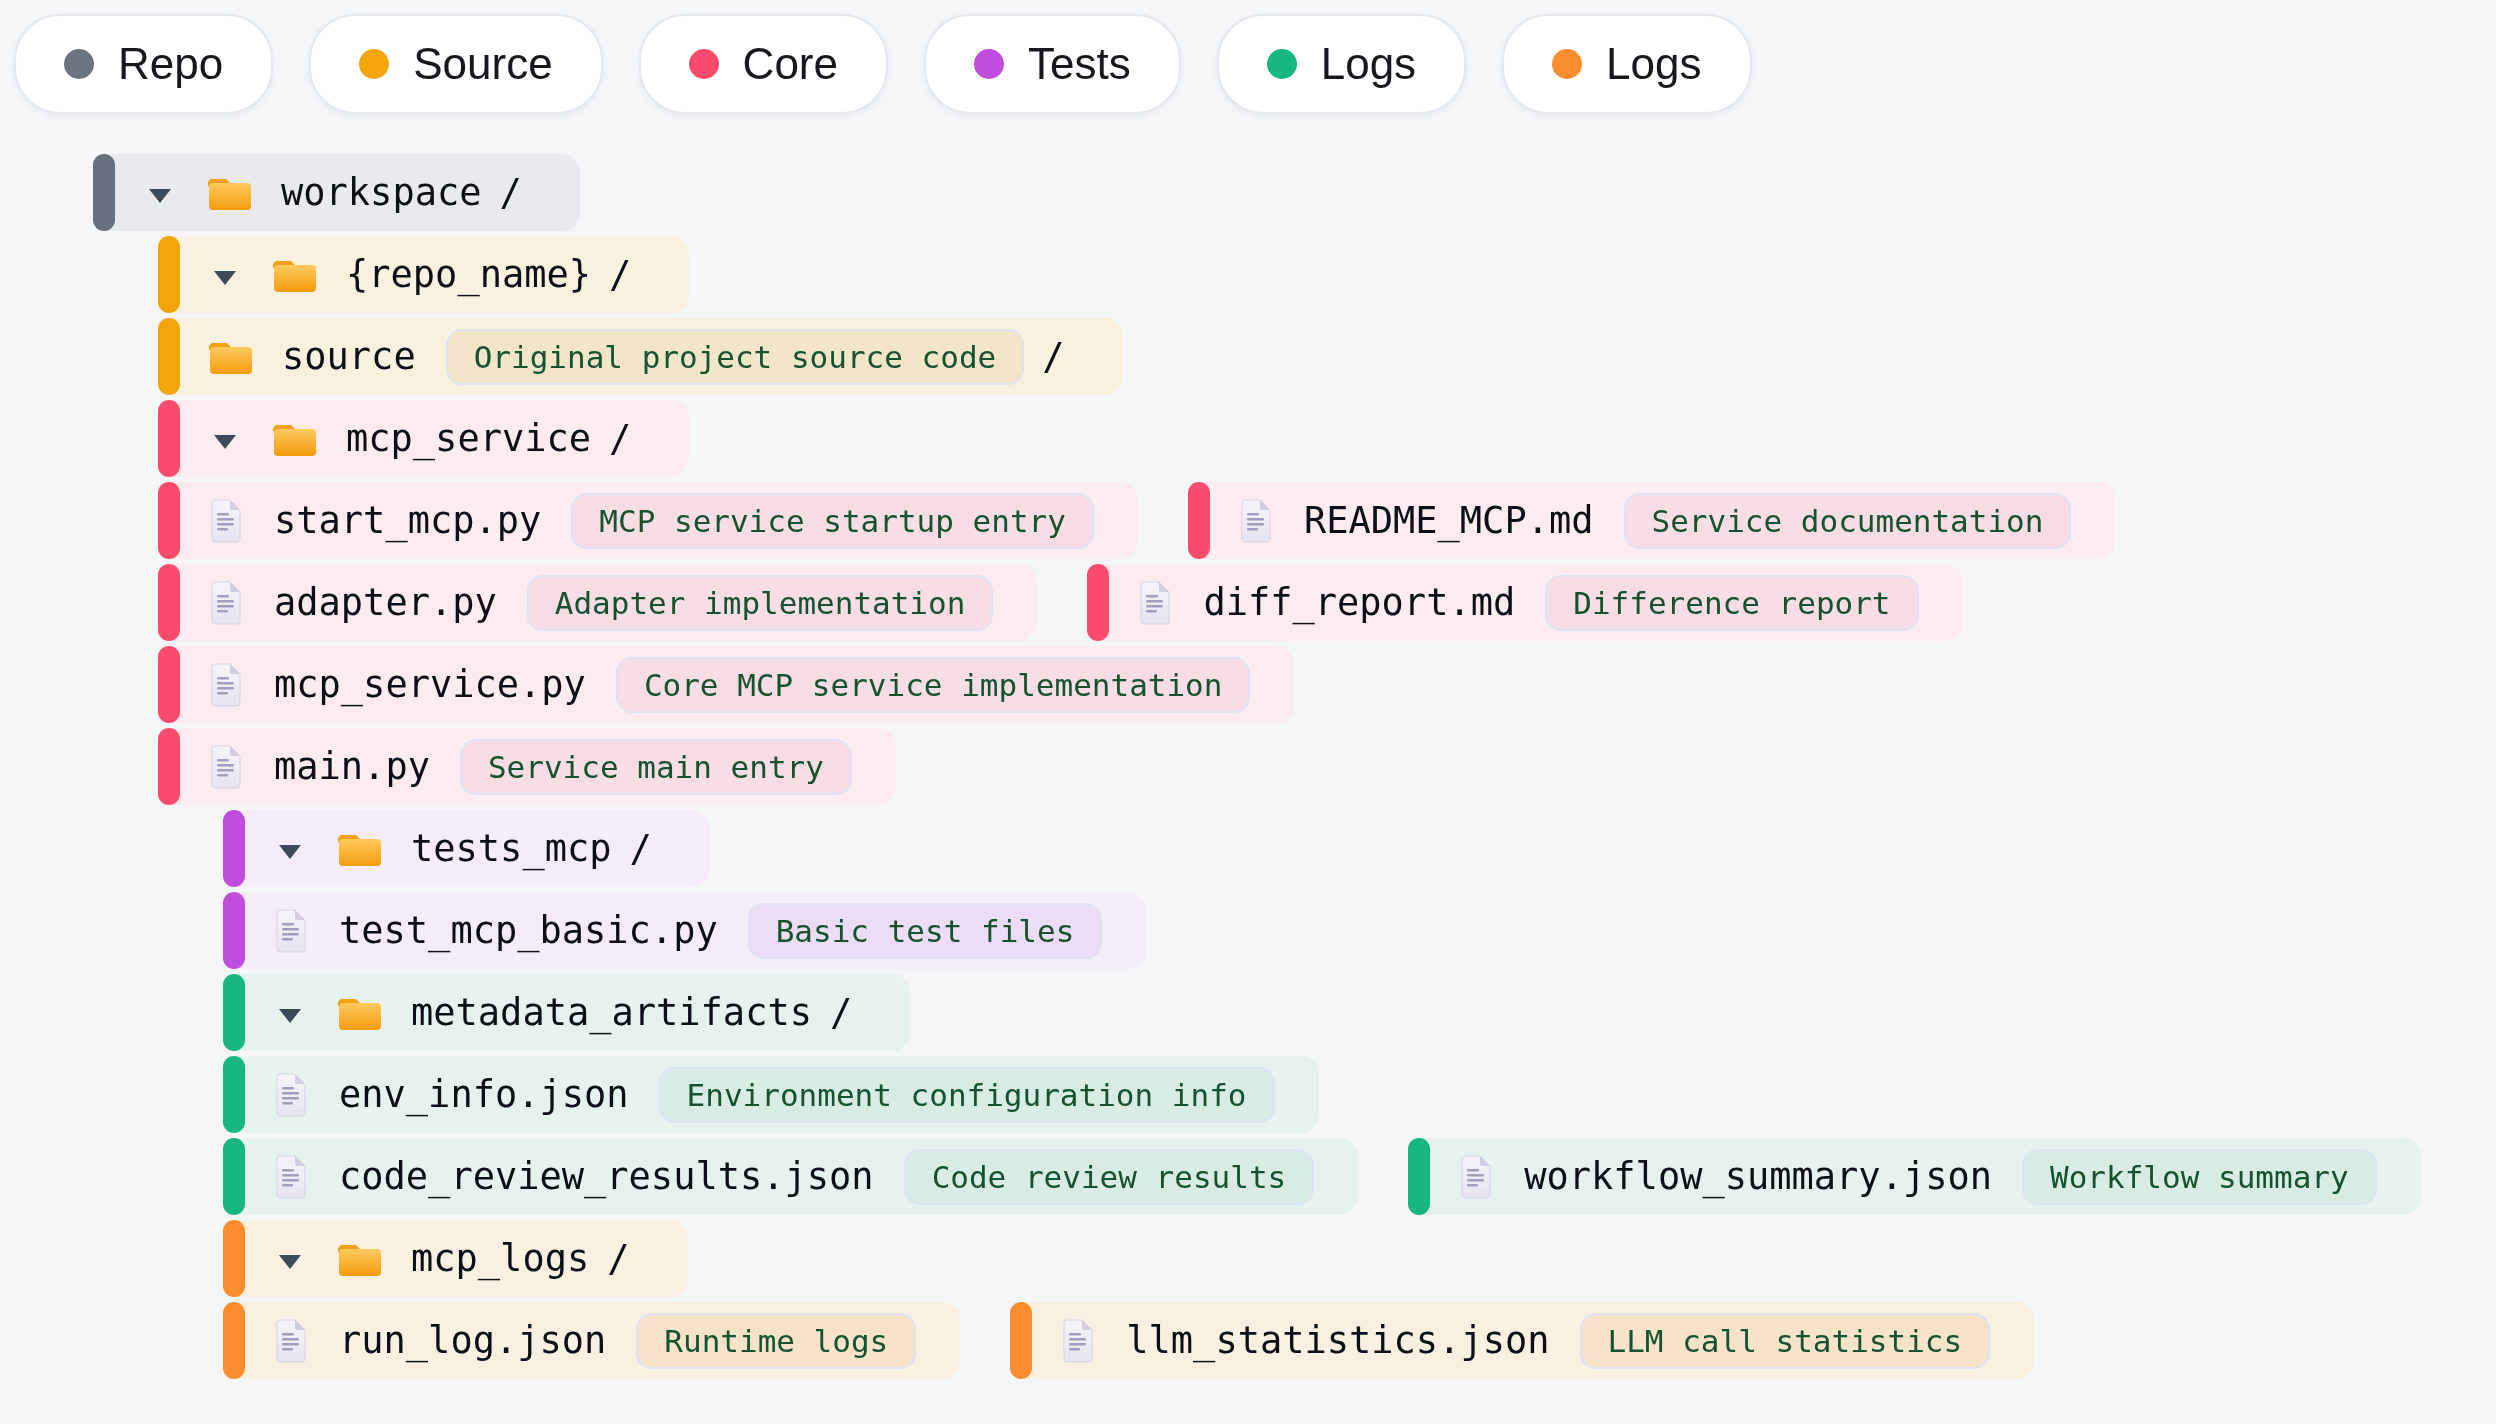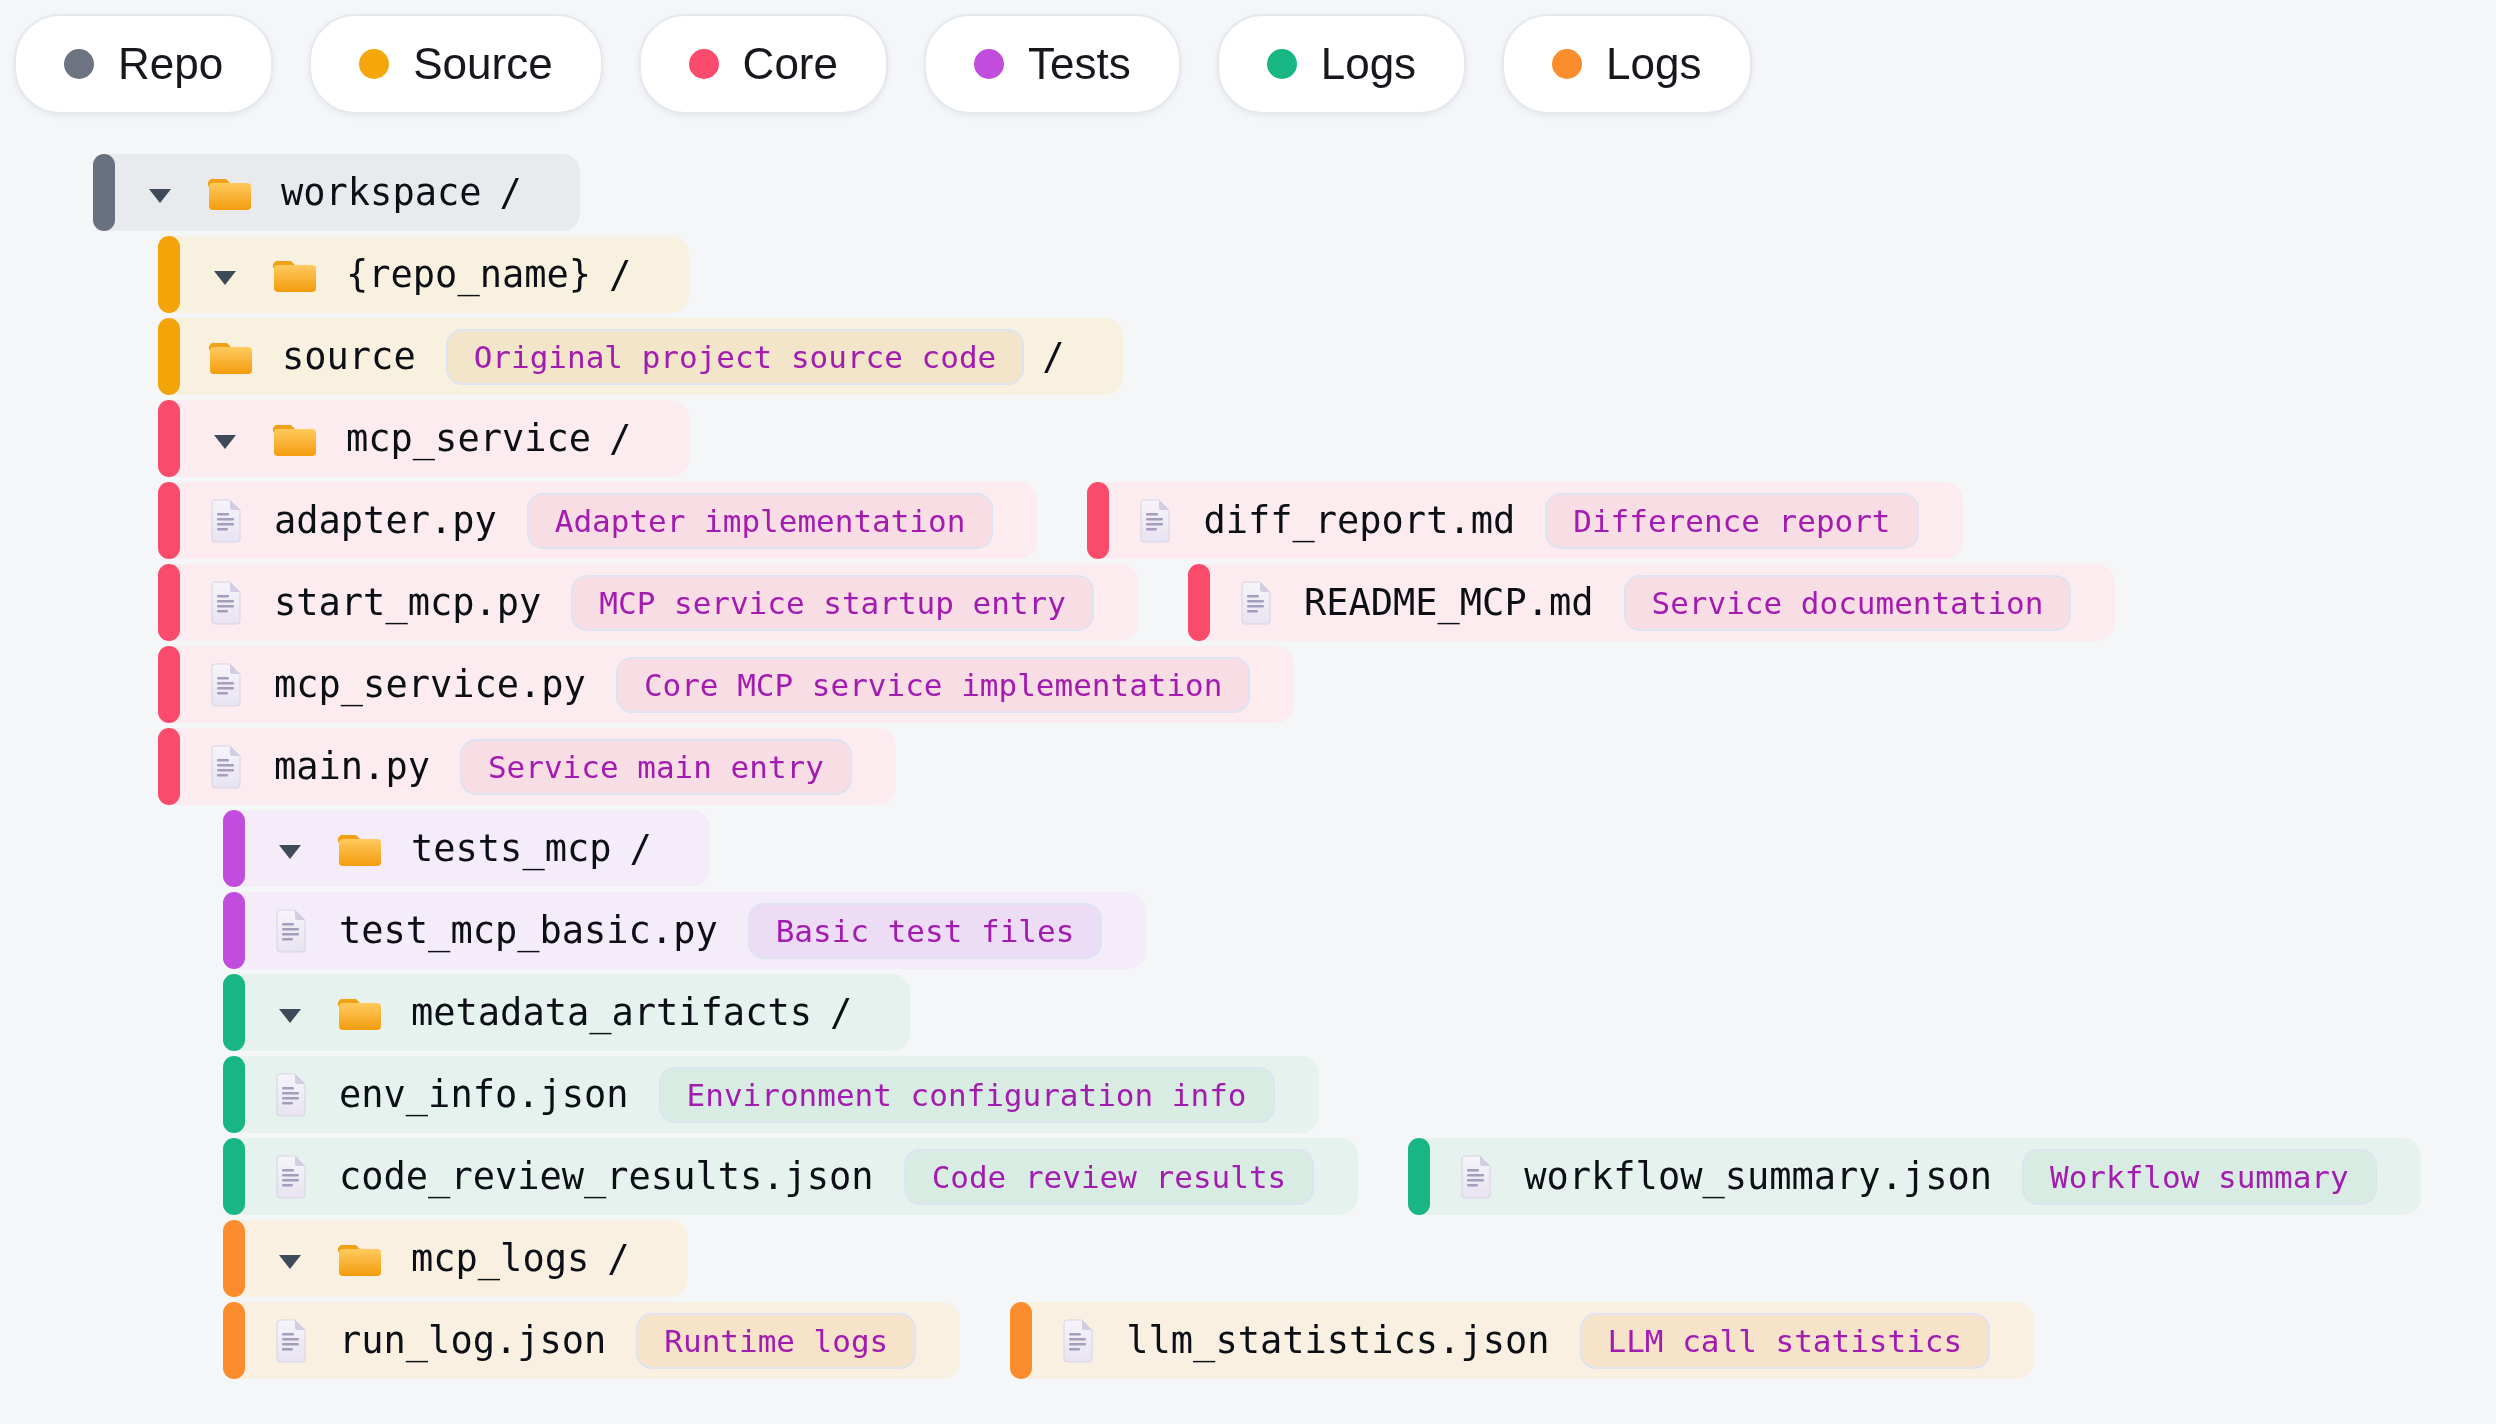--- a/index.html
+++ b/index.html
@@ -34,21 +34,21 @@
   .g-tests {--ac:#c04ddb;background:#f5ecf9;--chip:#eddcf5}
   .g-info  {--ac:#17b683;background:#e6f2ed;--chip:#d9ece3}
   .g-logs  {--ac:#fb8d2f;background:#faf0e2;--chip:#f6e3ca}
 
   .tri{width:0;height:0;border-left:11px solid transparent;border-right:11px solid transparent;
        border-top:14px solid #3e4a59;margin:6px 36px 0 6px;flex:0 0 auto}
   .icon{display:flex;margin-right:30px;flex:0 0 auto}
   .name{font-size:37px;color:#0c1016}
   .slash{font-size:37px;color:#0c1016;margin-left:18px}
   .chip{margin-left:30px;padding:8px 26px;border:2px solid #dee3f2;border-radius:16px;
-        background:var(--chip);font-size:31px;color:#a21caf}
+        background:var(--chip);font-size:31px;color:#14532d}
   svg{display:block}
 </style>
 </head>
 <body>
 
 <svg width="0" height="0" style="position:absolute">
   <defs>
     <linearGradient id="gFold" x1="0" y1="0" x2="0" y2="1">
       <stop offset="0" stop-color="#ffca5f"></stop>
         <stop offset="1" stop-color="#f39c0d"></stop>
@@ -152,20 +152,51 @@
         <span class="icon">
           <svg width="36" height="46" viewBox="0 0 36 46">
               <path d="M4 5a3 3 0 0 1 3-3h15l10 10v29a3 3 0 0 1-3 3H7a3 3 0 0 1-3-3z" fill="url(#gPaper)" stroke="#d7d2e4"></path>
               <path d="M22 2l10 10h-8a2 2 0 0 1-2-2z" fill="#d3cde2"></path>
               <rect x="9" y="15" width="12" height="2.6" rx="1.3" fill="#a49dbb"></rect>
               <rect x="9" y="20" width="17" height="2.6" rx="1.3" fill="#a49dbb"></rect>
               <rect x="9" y="25" width="17" height="2.6" rx="1.3" fill="#a49dbb"></rect>
               <rect x="9" y="30" width="11" height="2.6" rx="1.3" fill="#a49dbb"></rect>
             </svg>
         </span>
+        <span class="name">start_mcp.py</span>
+        <span class="chip">MCP service startup entry</span>
+      </div>
+      <div class="card file g-core">
+        <span class="icon">
+          <svg width="36" height="46" viewBox="0 0 36 46">
+              <path d="M4 5a3 3 0 0 1 3-3h15l10 10v29a3 3 0 0 1-3 3H7a3 3 0 0 1-3-3z" fill="url(#gPaper)" stroke="#d7d2e4"></path>
+              <path d="M22 2l10 10h-8a2 2 0 0 1-2-2z" fill="#d3cde2"></path>
+              <rect x="9" y="15" width="12" height="2.6" rx="1.3" fill="#a49dbb"></rect>
+              <rect x="9" y="20" width="17" height="2.6" rx="1.3" fill="#a49dbb"></rect>
+              <rect x="9" y="25" width="17" height="2.6" rx="1.3" fill="#a49dbb"></rect>
+              <rect x="9" y="30" width="11" height="2.6" rx="1.3" fill="#a49dbb"></rect>
+            </svg>
+        </span>
+        <span class="name">README_MCP.md</span>
+        <span class="chip">Service documentation</span>
+      </div>
+    </div>
+
+    <div class="trow i1">
+      <div class="card file g-core">
+        <span class="icon">
+          <svg width="36" height="46" viewBox="0 0 36 46">
+              <path d="M4 5a3 3 0 0 1 3-3h15l10 10v29a3 3 0 0 1-3 3H7a3 3 0 0 1-3-3z" fill="url(#gPaper)" stroke="#d7d2e4"></path>
+              <path d="M22 2l10 10h-8a2 2 0 0 1-2-2z" fill="#d3cde2"></path>
+              <rect x="9" y="15" width="12" height="2.6" rx="1.3" fill="#a49dbb"></rect>
+              <rect x="9" y="20" width="17" height="2.6" rx="1.3" fill="#a49dbb"></rect>
+              <rect x="9" y="25" width="17" height="2.6" rx="1.3" fill="#a49dbb"></rect>
+              <rect x="9" y="30" width="11" height="2.6" rx="1.3" fill="#a49dbb"></rect>
+            </svg>
+        </span>
         <span class="name">adapter.py</span>
         <span class="chip">Adapter implementation</span>
       </div>
       <div class="card file g-core">
         <span class="icon">
           <svg width="36" height="46" viewBox="0 0 36 46">
               <path d="M4 5a3 3 0 0 1 3-3h15l10 10v29a3 3 0 0 1-3 3H7a3 3 0 0 1-3-3z" fill="url(#gPaper)" stroke="#d7d2e4"></path>
               <path d="M22 2l10 10h-8a2 2 0 0 1-2-2z" fill="#d3cde2"></path>
               <rect x="9" y="15" width="12" height="2.6" rx="1.3" fill="#a49dbb"></rect>
               <rect x="9" y="20" width="17" height="2.6" rx="1.3" fill="#a49dbb"></rect>
@@ -183,51 +214,20 @@
         <span class="icon">
           <svg width="36" height="46" viewBox="0 0 36 46">
               <path d="M4 5a3 3 0 0 1 3-3h15l10 10v29a3 3 0 0 1-3 3H7a3 3 0 0 1-3-3z" fill="url(#gPaper)" stroke="#d7d2e4"></path>
               <path d="M22 2l10 10h-8a2 2 0 0 1-2-2z" fill="#d3cde2"></path>
               <rect x="9" y="15" width="12" height="2.6" rx="1.3" fill="#a49dbb"></rect>
               <rect x="9" y="20" width="17" height="2.6" rx="1.3" fill="#a49dbb"></rect>
               <rect x="9" y="25" width="17" height="2.6" rx="1.3" fill="#a49dbb"></rect>
               <rect x="9" y="30" width="11" height="2.6" rx="1.3" fill="#a49dbb"></rect>
             </svg>
         </span>
-        <span class="name">start_mcp.py</span>
-        <span class="chip">MCP service startup entry</span>
-      </div>
-      <div class="card file g-core">
-        <span class="icon">
-          <svg width="36" height="46" viewBox="0 0 36 46">
-              <path d="M4 5a3 3 0 0 1 3-3h15l10 10v29a3 3 0 0 1-3 3H7a3 3 0 0 1-3-3z" fill="url(#gPaper)" stroke="#d7d2e4"></path>
-              <path d="M22 2l10 10h-8a2 2 0 0 1-2-2z" fill="#d3cde2"></path>
-              <rect x="9" y="15" width="12" height="2.6" rx="1.3" fill="#a49dbb"></rect>
-              <rect x="9" y="20" width="17" height="2.6" rx="1.3" fill="#a49dbb"></rect>
-              <rect x="9" y="25" width="17" height="2.6" rx="1.3" fill="#a49dbb"></rect>
-              <rect x="9" y="30" width="11" height="2.6" rx="1.3" fill="#a49dbb"></rect>
-            </svg>
-        </span>
-        <span class="name">README_MCP.md</span>
-        <span class="chip">Service documentation</span>
-      </div>
-    </div>
-
-    <div class="trow i1">
-      <div class="card file g-core">
-        <span class="icon">
-          <svg width="36" height="46" viewBox="0 0 36 46">
-              <path d="M4 5a3 3 0 0 1 3-3h15l10 10v29a3 3 0 0 1-3 3H7a3 3 0 0 1-3-3z" fill="url(#gPaper)" stroke="#d7d2e4"></path>
-              <path d="M22 2l10 10h-8a2 2 0 0 1-2-2z" fill="#d3cde2"></path>
-              <rect x="9" y="15" width="12" height="2.6" rx="1.3" fill="#a49dbb"></rect>
-              <rect x="9" y="20" width="17" height="2.6" rx="1.3" fill="#a49dbb"></rect>
-              <rect x="9" y="25" width="17" height="2.6" rx="1.3" fill="#a49dbb"></rect>
-              <rect x="9" y="30" width="11" height="2.6" rx="1.3" fill="#a49dbb"></rect>
-            </svg>
-        </span>
         <span class="name">mcp_service.py</span>
         <span class="chip">Core MCP service implementation</span>
       </div>
     </div>
 
     <div class="trow i1">
       <div class="card file g-core">
         <span class="icon">
           <svg width="36" height="46" viewBox="0 0 36 46">
               <path d="M4 5a3 3 0 0 1 3-3h15l10 10v29a3 3 0 0 1-3 3H7a3 3 0 0 1-3-3z" fill="url(#gPaper)" stroke="#d7d2e4"></path>

